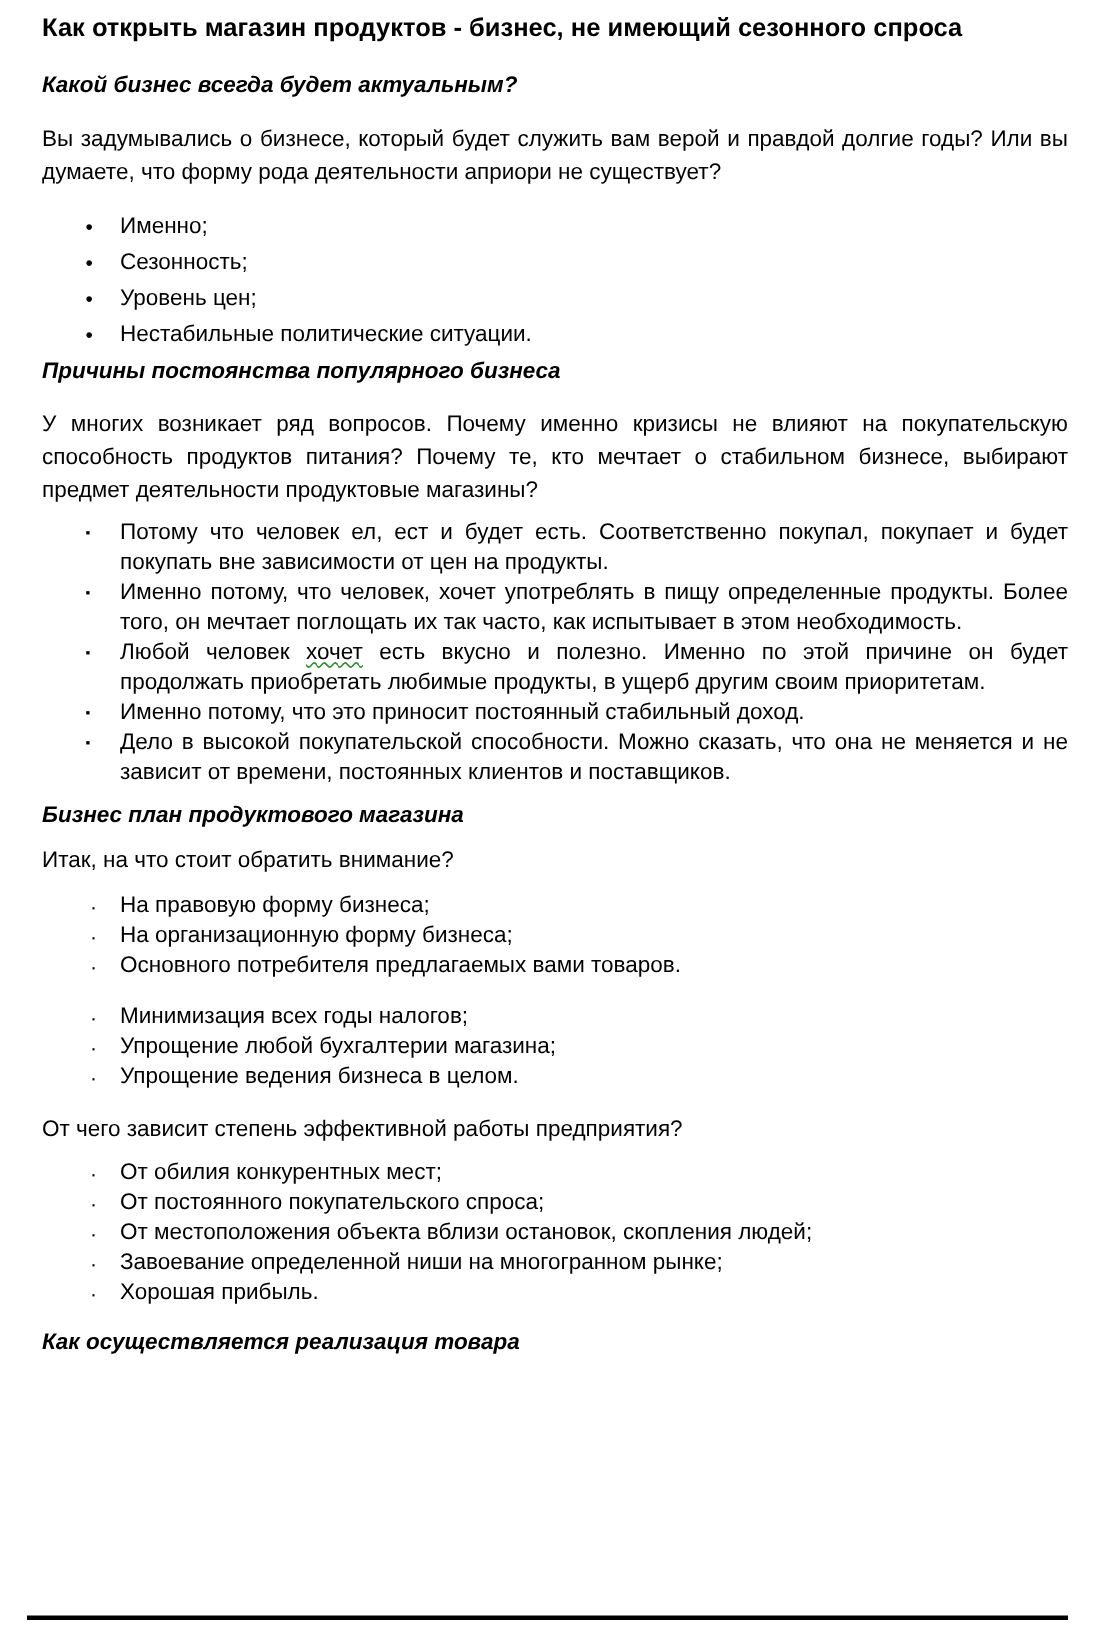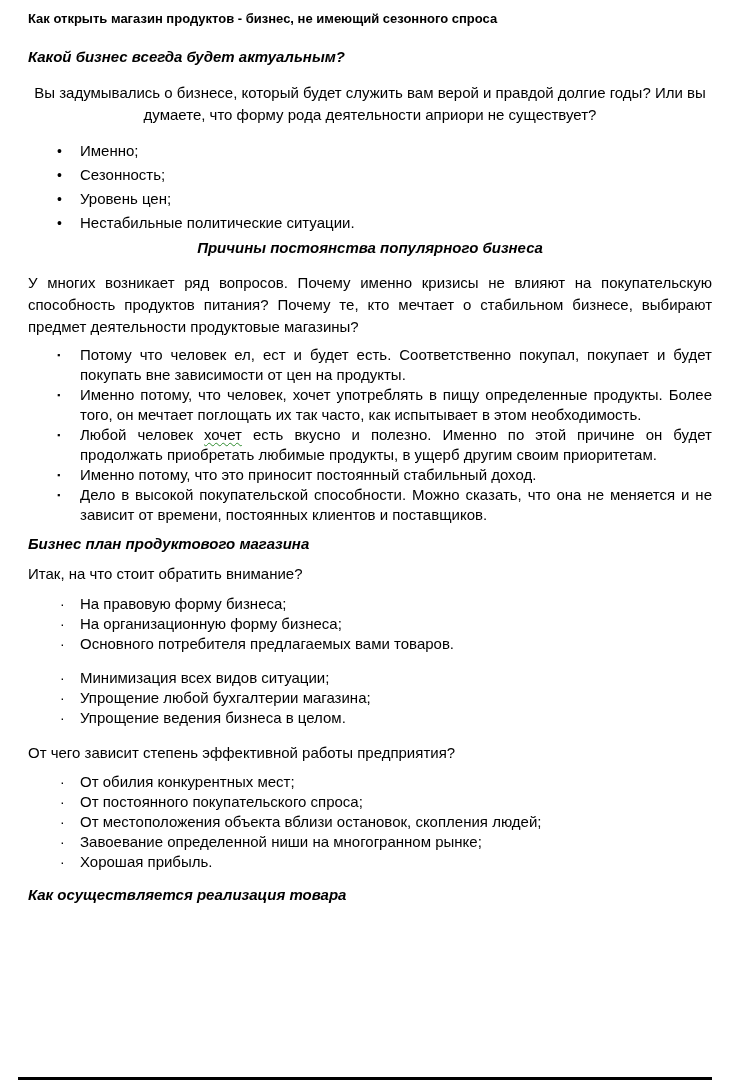--- a/index.html
+++ b/index.html
@@ -6,21 +6,21 @@
   html, body { margin: 0; padding: 0; }
   body {
     width: 733px; height: 1088px;
     background: #ffffff;
     font-family: "Liberation Sans", sans-serif;
     font-size: 15px; line-height: 22px;
     color: #000000;
     position: relative; overflow: hidden;
   }
   .doc { position: absolute; top: 8px; left: 28px; width: 684px; }
-  .title { font-weight: bold; font-size: 13px; margin: 0 0 16px 0; }
+  .title { font-weight: bold; font-size: 17px; margin: 0 0 16px 0; }
   .h2 { font-weight: bold; font-style: italic; font-size: 15px; margin: 0; }
   .p { margin: 0; text-align: justify; }
   .list { margin: 0; }
   .li { display: flex; }
   .li .mk { flex: 0 0 23px; margin-left: 29px; }
   .li .tx { flex: 1 1 auto; text-align: justify; }
   .round .li { line-height: 24px; }
   .round .mk { font-size: 14px; }
   .square .li { line-height: 20px; }
   .square .mk { font-size: 9px; }
@@ -32,21 +32,21 @@
     text-decoration-color: #2e8b2e;
     text-decoration-thickness: 1px;
     text-underline-offset: 2px;
   }
   .rule { position: absolute; left: 18px; top: 1077px; width: 694px; height: 3px; background: #000000; }
   .mb2  { margin-bottom: 2px; }
   .mb7  { margin-bottom: 7px; }
   .mb8  { margin-bottom: 8px; }
   .mb9  { margin-bottom: 9px; }
   .mb12 { margin-bottom: 12px; }
-  .mb13 { margin-bottom: 13px; text-align: center; }
+  .mb13 { margin-bottom: 13px; }
   .mb14 { margin-bottom: 14px; }
   .mb16 { margin-bottom: 16px; }
 </style>
 </head>
 <body>
 
 <div class="doc">
 
   <p class="title">Как открыть магазин продуктов - бизнес, не имеющий сезонного спроса</p>
 
@@ -118,21 +118,21 @@
     <div class="li">
       <span class="mk">·</span>
       <span class="tx">Основного потребителя предлагаемых вами товаров.</span>
     </div>
   </div>
 
 
   <div class="list dot mb14">
     <div class="li">
       <span class="mk">·</span>
-      <span class="tx">Минимизация всех видов ситуации;</span>
+      <span class="tx">Минимизация всех годы налогов;</span>
     </div>
     <div class="li">
       <span class="mk">·</span>
       <span class="tx">Упрощение любой бухгалтерии магазина;</span>
     </div>
     <div class="li">
       <span class="mk">·</span>
       <span class="tx">Упрощение ведения бизнеса в целом.</span>
     </div>
   </div>

